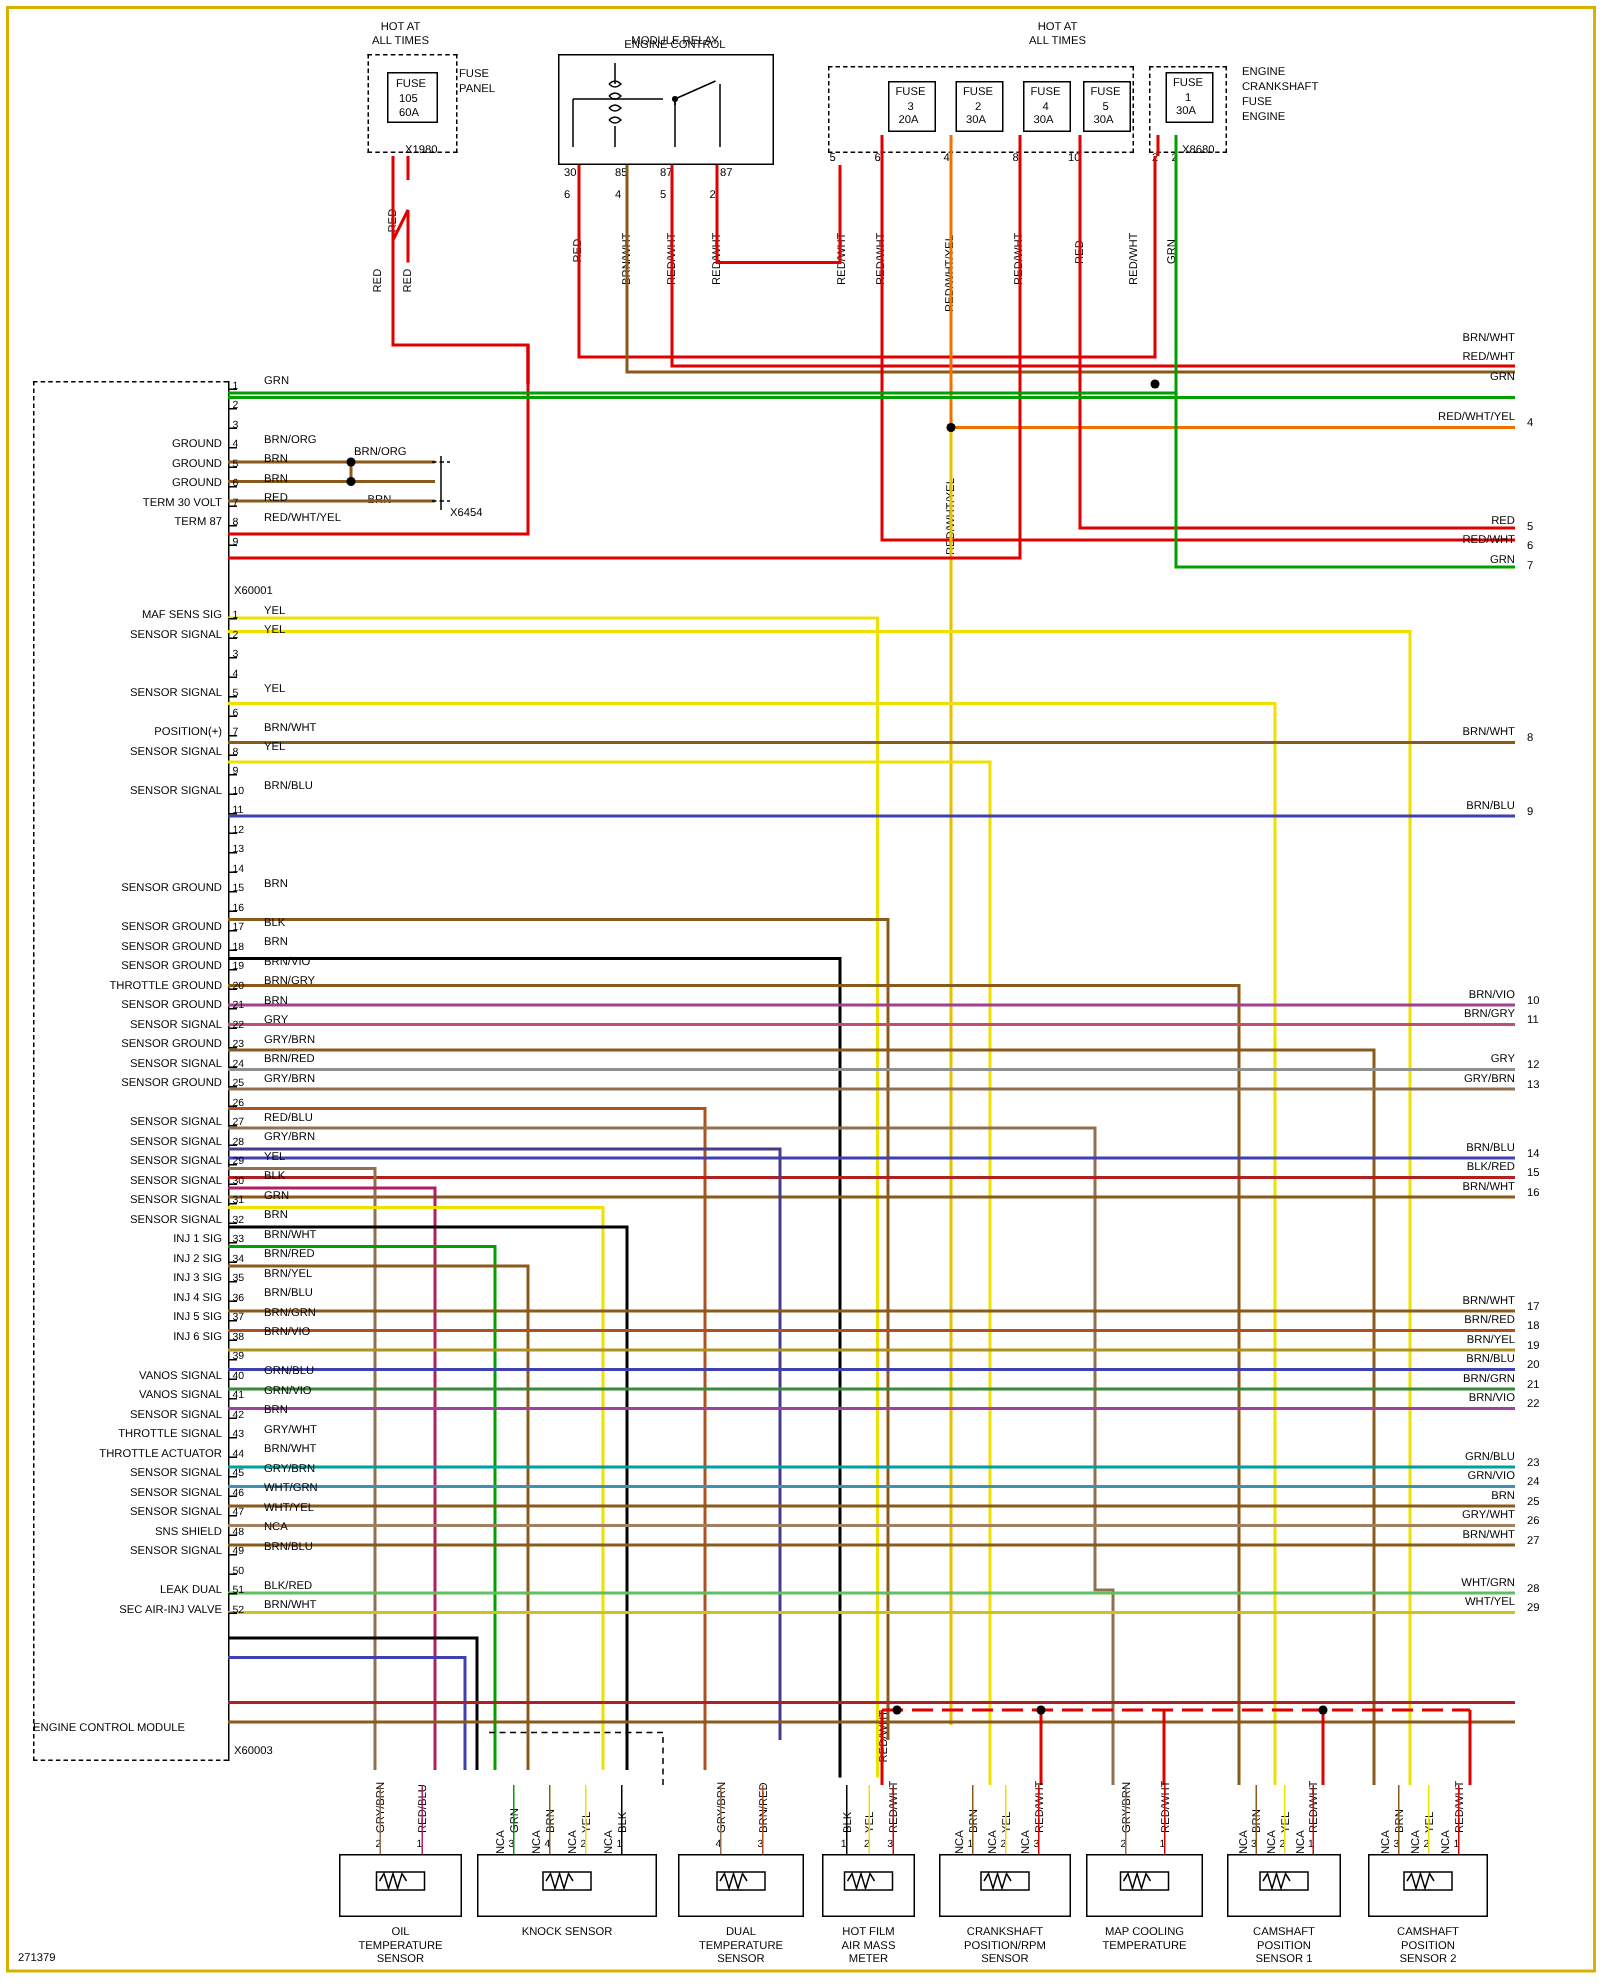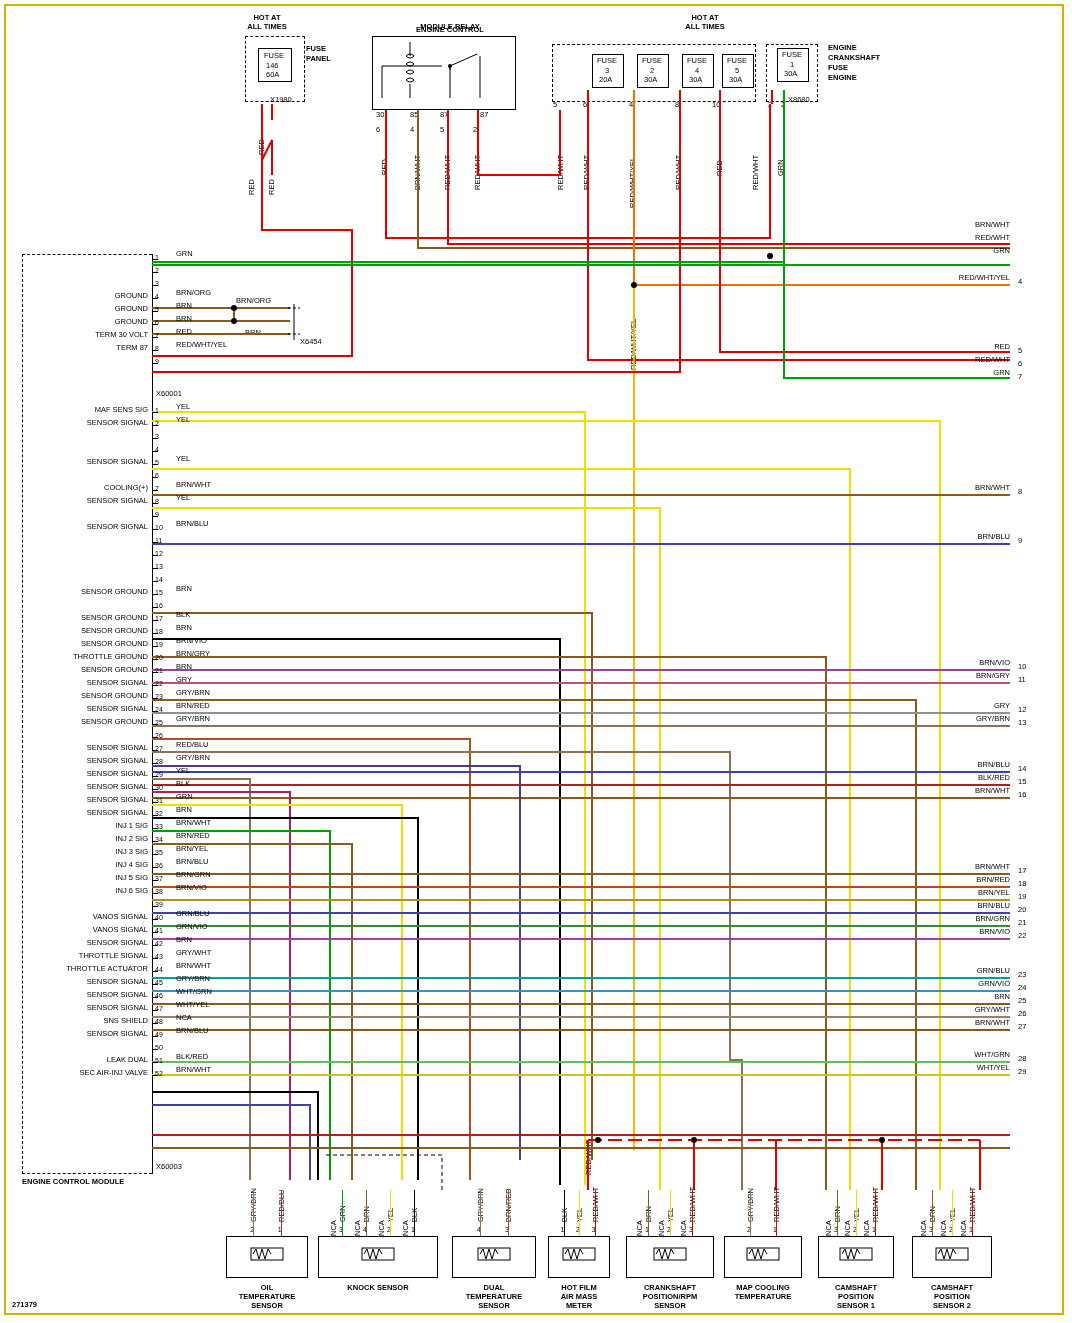--- a/index.html
+++ b/index.html
@@ -1,20 +1,20 @@
 <!DOCTYPE html>
 <html><head>
 <meta charset="utf-8">
 <style>
   html,body{margin:0;padding:0;background:#fff;}
   body{font-family:"Liberation Sans",sans-serif;}
   #page{position:relative;width:1072px;height:1323px;background:#ffffff;overflow:hidden;}
   #frame{position:absolute;left:4px;top:4px;width:1060px;height:1311px;border:2px solid #d8b000;box-sizing:border-box;}
   .lbl{position:absolute;font-size:7.5px;color:#000;white-space:nowrap;line-height:8px;}
-  .lbl.b{font-weight:bold;}
+  .lbl.b{font-weight:normal;}
   .lbl.c{text-align:center;}
   .lbl.r{text-align:right;}
   .vt{position:absolute;font-size:7.5px;color:#000;white-space:nowrap;transform-origin:0 0;transform:rotate(-90deg);line-height:8px;}
   .box{position:absolute;border:1px solid #000;box-sizing:border-box;background:transparent;}
   .dbox{position:absolute;border:1px dashed #000;box-sizing:border-box;}
   .pin{position:absolute;font-size:7px;color:#000;}
   .ecm{position:absolute;left:22px;top:254px;width:130px;height:920px;border:1px dashed #000;border-right:none;box-sizing:border-box;}
   .ecmline{position:absolute;left:152px;top:254px;width:1px;height:920px;background:#000;}
   .comp{position:absolute;border:1px solid #000;box-sizing:border-box;}
 </style>
@@ -22,21 +22,21 @@
 <body>
 
 <div id="page">
   <div id="frame"></div>
 
   <div class="lbl b c" style="left:222px;top:14px;width:90px;">HOT AT</div>
   <div class="lbl b c" style="left:222px;top:23px;width:90px;">ALL TIMES</div>
   <div class="dbox" style="left:245px;top:36px;width:60px;height:66px;"></div>
   <div class="box" style="left:258px;top:48px;width:34px;height:34px;"></div>
   <div class="lbl" style="left:264px;top:52px;">FUSE</div>
-  <div class="lbl" style="left:266px;top:62px;">146</div>
+  <div class="lbl" style="left:266px;top:62px;">105</div>
   <div class="lbl" style="left:266px;top:71px;">60A</div>
   <div class="lbl b" style="left:306px;top:45px;">FUSE</div>
   <div class="lbl b" style="left:306px;top:55px;">PANEL</div>
   <div class="lbl" style="left:270px;top:96px;">X1980</div>
 
   <div class="lbl b c" style="left:385px;top:26px;width:130px;">ENGINE CONTROL</div>
   <div class="lbl b c" style="left:385px;top:23px;width:130px;">MODULE RELAY</div>
   <div class="box" style="left:372px;top:36px;width:144px;height:74px;"></div>
   <div class="lbl" style="left:376px;top:111px;">30</div>
   <div class="lbl" style="left:410px;top:111px;">85</div>
@@ -110,21 +110,21 @@
   <div class="vt" style="left:629px;top:208px;">RED/WHT/YEL</div>
   <div class="vt" style="left:675px;top:190px;">RED/WHT</div>
   <div class="vt" style="left:716px;top:176px;">RED</div>
   <div class="vt" style="left:752px;top:190px;">RED/WHT</div>
   <div class="vt" style="left:777px;top:176px;">GRN</div>
   <div class="vt" style="left:630px;top:370px;">RED/WHT/YEL</div>
   <div class="vt" style="left:585px;top:1175px;">RED/WHT</div>
 
   <div class="ecm"></div>
   <div class="ecmline"></div>
-  <div class="lbl b" style="left:22px;top:1178px;">ENGINE CONTROL MODULE</div>
+  <div class="lbl b" style="left:22px;top:1148px;">ENGINE CONTROL MODULE</div>
   <div class="lbl" style="left:156px;top:390px;">X60001</div>
   <div class="lbl" style="left:156px;top:1163px;">X60003</div>
   <div class="lbl" style="left:300px;top:338px;">X6454</div>
   <div class="lbl" style="left:236px;top:297px;">BRN/ORG</div>
   <div class="lbl" style="left:245px;top:329px;">BRN</div>
 
   <div class="lbl b" style="left:12px;top:1301px;">271379</div>
 
   <svg id="wires" style="position:absolute;left:0;top:0;" width="1072" height="1323">
 
@@ -268,21 +268,21 @@
       <div style="position: absolute; left: 152px; top: 438px; width: 6px; height: 1px; background: rgb(0, 0, 0);"></div>
       <div class="pin" style="left: 155px; top: 446px;">4</div>
       <div style="position: absolute; left: 152px; top: 451px; width: 6px; height: 1px; background: rgb(0, 0, 0);"></div>
       <div class="pin" style="left: 155px; top: 459px;">5</div>
       <div class="lbl r" style="left: 30px; width: 118px; top: 458px;">SENSOR SIGNAL</div>
       <div class="lbl" style="left: 176px; top: 455px;">YEL</div>
       <div style="position: absolute; left: 152px; top: 464px; width: 6px; height: 1px; background: rgb(0, 0, 0);"></div>
       <div class="pin" style="left: 155px; top: 472px;">6</div>
       <div style="position: absolute; left: 152px; top: 477px; width: 6px; height: 1px; background: rgb(0, 0, 0);"></div>
       <div class="pin" style="left: 155px; top: 485px;">7</div>
-      <div class="lbl r" style="left: 30px; width: 118px; top: 484px;">COOLING(+)</div>
+      <div class="lbl r" style="left: 30px; width: 118px; top: 484px;">POSITION(+)</div>
       <div class="lbl" style="left: 176px; top: 481px;">BRN/WHT</div>
       <div style="position: absolute; left: 152px; top: 490px; width: 6px; height: 1px; background: rgb(0, 0, 0);"></div>
       <div class="pin" style="left: 155px; top: 498px;">8</div>
       <div class="lbl r" style="left: 30px; width: 118px; top: 497px;">SENSOR SIGNAL</div>
       <div class="lbl" style="left: 176px; top: 494px;">YEL</div>
       <div style="position: absolute; left: 152px; top: 503px; width: 6px; height: 1px; background: rgb(0, 0, 0);"></div>
       <div class="pin" style="left: 155px; top: 511px;">9</div>
       <div style="position: absolute; left: 152px; top: 516px; width: 6px; height: 1px; background: rgb(0, 0, 0);"></div>
       <div class="pin" style="left: 155px; top: 524px;">10</div>
       <div class="lbl r" style="left: 30px; width: 118px; top: 523px;">SENSOR SIGNAL</div>

